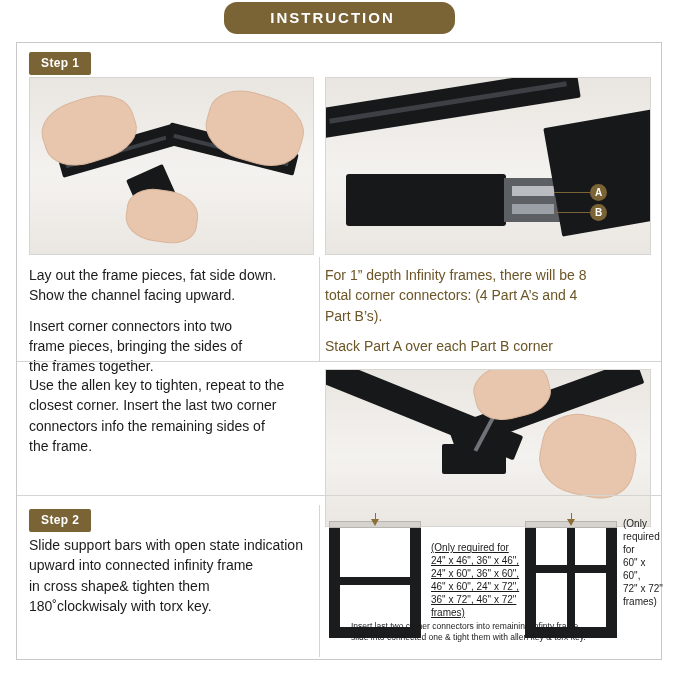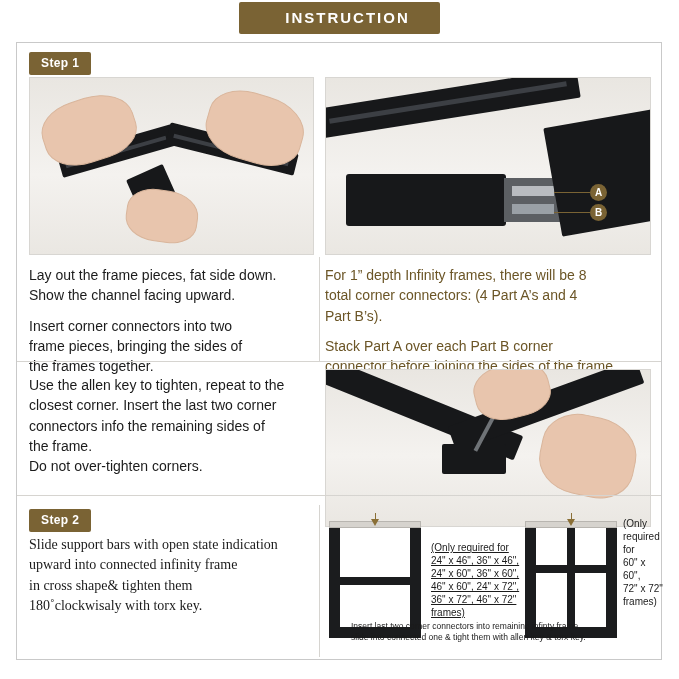--- a/index.html
+++ b/index.html
@@ -23,22 +23,22 @@
     align-items: flex-start;
     padding-top: 2px;
     height: 32px;
   }
   .banner {
     background: #7a6334;
     color: #ffffff;
     font-size: 15px;
     font-weight: bold;
     letter-spacing: 2px;
-    padding: 7px 30px 8px 46px;
-    border-radius: 2px;
+    padding: 7px 60px 8px 46px;
+    border-radius: 13px;
     text-align: center;
   }
 
   
   .sheet {
     position: absolute;
     left: 16px;
     top: 42px;
     width: 646px;
     height: 618px;
@@ -214,48 +214,46 @@
     <div>frame pieces, bringing the sides of</div>
     <div>the frames together.</div>
   </div>
 
   <div class="txt brown" style="left:308px; top:222px; width:330px;">
     <div>For 1” depth Infinity frames, there will be 8</div>
     <div>total corner connectors: (4 Part A’s and 4</div>
     <div>Part B’s).</div>
     <div style="height:10px;"></div>
     <div>Stack Part A over each Part B corner</div>
-    <div>connector before joining the sides of the frame.</div>
   </div>
 
   <div class="hr" style="left:0px; top:318px; width:644px;"></div>
   <div class="vr" style="left:302px; top:214px; height:104px;"></div>
 
   <div class="txt" style="left:12px; top:332px; width:292px;">
     <div>Use the allen key to tighten, repeat to the</div>
     <div>closest corner. Insert the last two corner</div>
     <div>connectors info the remaining sides of</div>
     <div>the frame.</div>
-    <div class="brown">Do not over-tighten corners.</div>
   </div>
 
   <div class="photo" style="left:308px; top:326px; width:326px; height:158px;">
     <div class="desk"></div>
     <div class="bar" style="left:-10px; top:26px; width:210px; height:26px; transform:rotate(22deg);"></div>
     <div class="bar" style="left:120px; top:22px; width:200px; height:26px; transform:rotate(-20deg);"></div>
     <div class="bar" style="left:116px; top:74px; width:64px; height:30px;"></div>
     <div class="bar-sheen" style="left:160px; top:30px; width:4px; height:54px; background:#6f7377; transform:rotate(28deg);"></div>
     <div class="hand" style="left:148px; top:-6px; width:74px; height:52px; transform:rotate(-14deg);"></div>
     <div class="hand" style="left:214px; top:46px; width:94px; height:78px; transform:rotate(12deg);"></div>
   </div>
 
   <div class="hr" style="left:0px; top:452px; width:644px;"></div>
   <div class="step-badge step2-badge-pos">Step 2</div>
 
-  <div class="txt" style="left:12px; top:492px; width:294px;font-family:Liberation Serif, serif;">
+  <div class="txt" style="left:12px; top:492px; width:294px;">
     <div>Slide support bars with open state indication</div>
     <div>upward into connected infinity frame</div>
     <div>in cross shape&amp; tighten them</div>
     <div>180˚clockwisaly with torx key.</div>
   </div>
 
   <div class="vr" style="left:302px; top:462px; height:152px;"></div>
 
   <div class="frame-diagram" style="left:312px; top:470px; width:92px; height:128px;">
     <div class="fd-cap" style="left:0px; top:8px; width:92px; height:7px;"></div>

